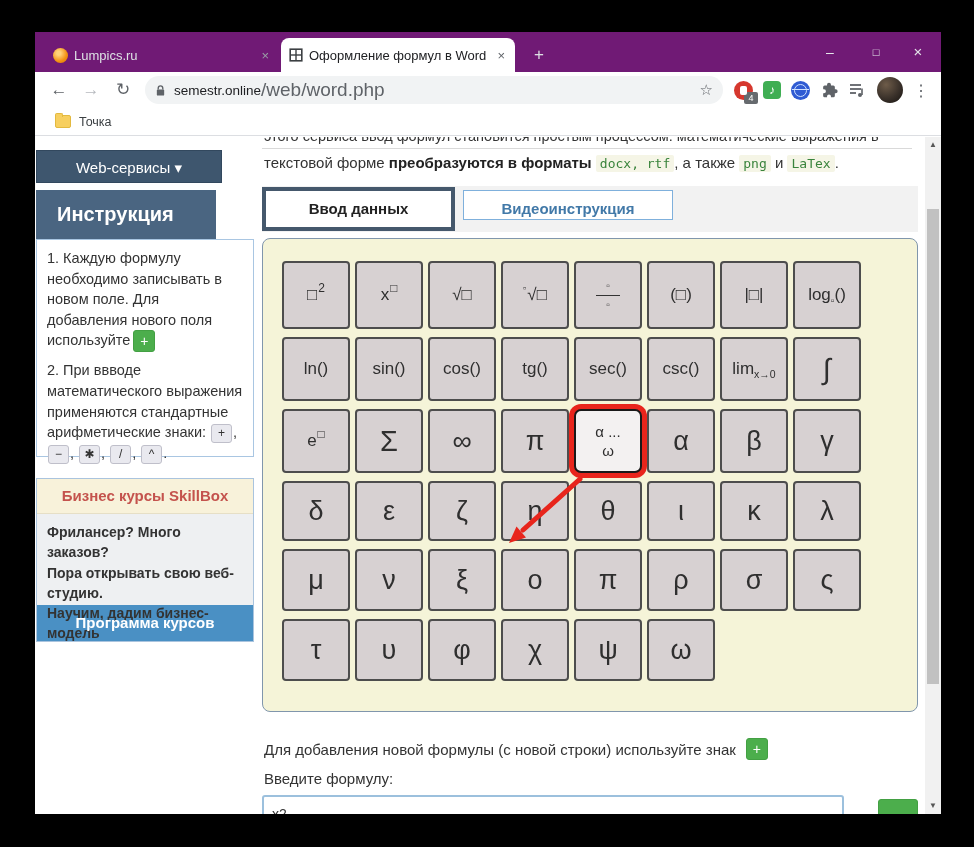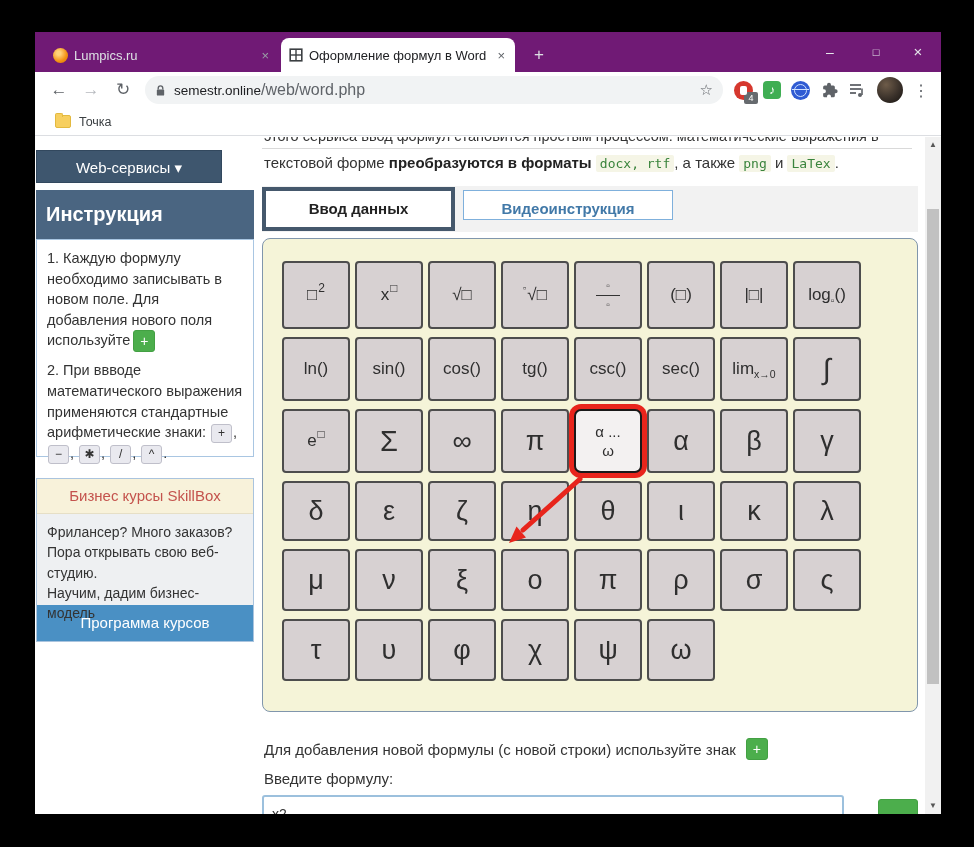--- a/index.html
+++ b/index.html
@@ -25,21 +25,21 @@
   .ctrl-close{right:8px;font-size:15px;}
 
   
   .toolbar{position:absolute;left:0;top:40px;width:100%;height:36px;background:#fff;
       display:flex;align-items:center;padding:0 8px;box-sizing:border-box;}
   .navbtn{width:26px;height:26px;text-align:center;line-height:26px;font-size:17px;color:#5f6368;margin:0 3px;flex:0 0 auto;}
   .navbtn.disabled{color:#b6b9be;}
   .omnibox{flex:1;height:28px;background:#f1f3f4;border-radius:14px;display:flex;align-items:center;
       padding:0 10px;margin:0 6px;overflow:hidden;}
   .omnibox .host{font-size:13.5px;color:#202124;}
-  .omnibox .path{font-size:16px;color:#5f6368;}
+  .omnibox .path{font-size:19px;color:#5f6368;}
   .star{margin-left:auto;color:#5f6368;font-size:15px;}
   .extrow{display:flex;align-items:center;flex:0 0 auto;}
   .ext{position:relative;margin:0 5px;flex:0 0 auto;}
   .ext-red{width:19px;height:19px;border-radius:50%;background:#d6382e;}
   .ext-red::after{content:"";position:absolute;left:6px;top:5px;width:7px;height:9px;background:#fff;border-radius:2px;}
   .badge{position:absolute;right:-5px;bottom:-4px;min-width:12px;height:12px;background:#666a6e;color:#fff;
       font-size:9px;line-height:12px;text-align:center;border-radius:2px;padding:0 1px;}
   .ext-music{width:18px;height:18px;border-radius:4px;background:#3fae53;color:#fff;font-size:12px;
       text-align:center;line-height:18px;}
   .ext-globe{width:19px;height:19px;border-radius:50%;background:#2f5bd3;position:relative;overflow:hidden;}
@@ -61,30 +61,30 @@
   
   .content{position:absolute;left:0;top:105px;width:890px;height:677px;background:#fff;overflow:hidden;}
   .scrollbar{position:absolute;right:0;top:105px;width:16px;height:677px;background:#f1f1f1;}
   .sb-arrow{position:absolute;left:0;width:16px;height:14px;color:#565656;font-size:8px;text-align:center;line-height:14px;}
   .sb-up{top:1px;} .sb-down{bottom:1px;}
   .sb-thumb{position:absolute;left:2px;top:72px;width:12px;height:475px;background:#c1c1c1;}
 
   
   .ws-menu{position:absolute;left:1px;top:13px;width:186px;height:33px;background:#3e566e;border:1px solid #32485e;
       color:#fff;font-weight:normal;font-size:15px;text-align:center;line-height:33px;box-sizing:border-box;}
-  .instr-title{position:absolute;left:1px;top:53px;width:218px;height:49px;background:#4a6581;color:#fff;
-      font-weight:bold;font-size:20px;line-height:49px;padding-left:10px;box-sizing:border-box;}
+  .instr-title{position:absolute;left:1px;top:53px;width:180px;height:49px;background:#4a6581;color:#fff;
+      font-weight:bold;font-size:20px;line-height:49px;padding-left:21px;box-sizing:border-box;}
   .instr-box{position:absolute;left:1px;top:102px;width:218px;height:218px;background:#fff;border:1px solid #a9c6e2;
       box-sizing:border-box;padding:8px 10px;font-size:14.5px;color:#333;line-height:1.42;}
   .instr-box p{margin:0 0 8px 0;}
   .plusbtn{display:inline-flex;width:20px;height:20px;background:#4cae4c;border:1px solid #43a043;border-radius:3px;
       color:#fff;font-size:14px;align-items:center;justify-content:center;vertical-align:middle;margin-left:3px;}
   .key{display:inline-block;min-width:15px;height:17px;background:#e9e9ef;border:1px solid #bfbfca;border-radius:3px;
       color:#333;font-size:12px;line-height:17px;text-align:center;padding:0 2px;vertical-align:middle;margin:0 1px;}
-  .ad-box{position:absolute;left:1px;top:341px;width:218px;border:1px solid #aac4de;box-sizing:border-box;}
+  .ad-box{position:absolute;left:1px;top:341px;width:218px;border:1px solid #aac4de;box-sizing:border-box;font-weight:bold;}
   .ad-head{height:34px;background:#f8f2da;color:#c4534d;font-size:15px;text-align:center;line-height:34px;
       border-bottom:1px solid #e6dfc6;}
   .ad-body{height:91px;background:#eef0f2;color:#333;font-size:14px;line-height:1.45;padding:8px 10px;box-sizing:border-box;}
   .ad-btn{height:36px;background:#4a90c4;color:#fff;font-size:15px;text-align:center;line-height:36px;}
 
   
   .main{position:absolute;left:227px;top:0;width:656px;height:677px;}
   .clipped-line{position:absolute;left:2px;top:-9px;font-size:14.5px;color:#333;white-space:nowrap;}
   .top-rule{position:absolute;left:0;top:11px;width:650px;border-top:1px solid #d9d9d9;}
   .intro{position:absolute;left:2px;top:17px;font-size:15px;color:#333;white-space:nowrap;}
@@ -245,22 +245,22 @@
             <div class="kbtn">|□|</div>
             <div class="kbtn">
               <span>log</span>
               <sub>▫</sub>
               <span>()</span>
             </div>
             <div class="kbtn">ln()</div>
             <div class="kbtn">sin()</div>
             <div class="kbtn">cos()</div>
             <div class="kbtn">tg()</div>
+            <div class="kbtn">sec()</div>
             <div class="kbtn">csc()</div>
-            <div class="kbtn">sec()</div>
             <div class="kbtn">
               <span>lim</span>
               <sub>x→0</sub>
             </div>
             <div class="kbtn xl">∫</div>
             <div class="kbtn">
               <span>e</span>
               <sup>□</sup>
             </div>
             <div class="kbtn xl">Σ</div>

